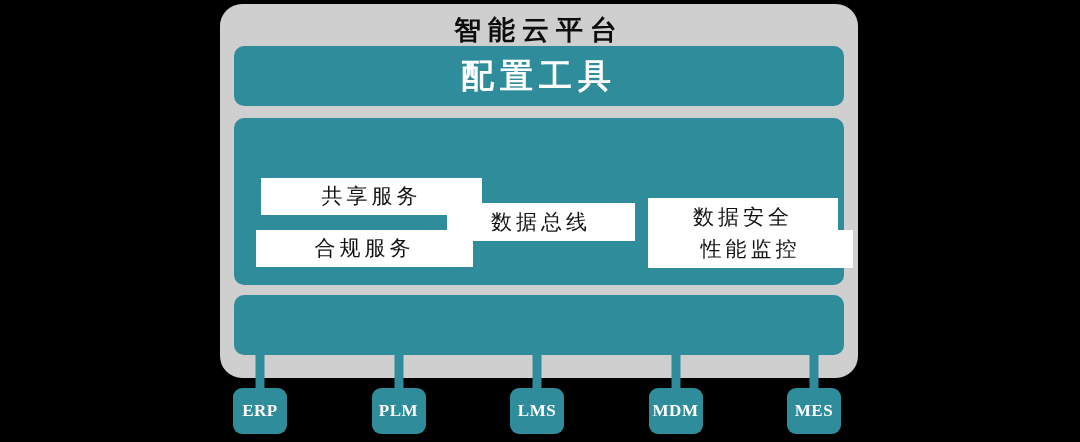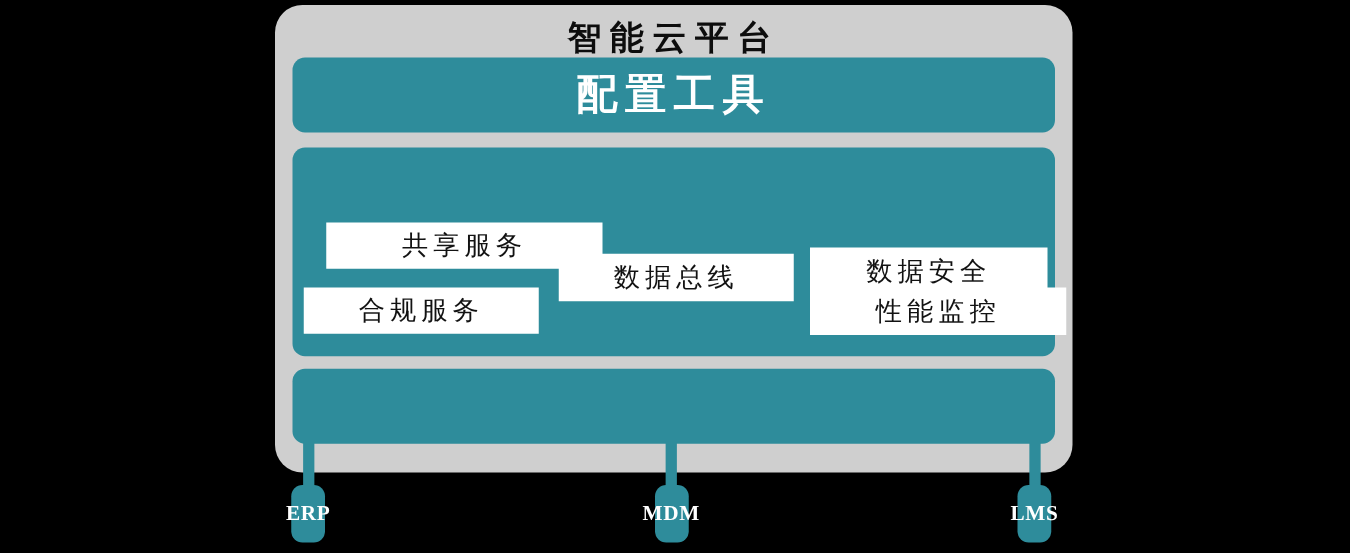--- a/index.html
+++ b/index.html
@@ -46,33 +46,33 @@
     text-align: center; color: var(--white);
     font-size: 25px; font-weight: bold; letter-spacing: 6px;
     white-space: nowrap;
   }
   .service-box {
     position: absolute; background: var(--white);
     color: var(--ink); font-size: 21px; font-weight: 500;
     letter-spacing: 4px; text-align: center; white-space: nowrap;
   }
   .svc-shared     { left: 27px;   top: 60px;  width: 221px; height: 37px; line-height: 37px; }
-  .svc-compliance { left: 9px;   top: 112px; width: 188px; height: 37px; line-height: 37px; }
+  .svc-compliance { left: 22px;   top: 112px; width: 217px; height: 37px; line-height: 37px; }
   .svc-databus    { left: 213px; top: 85px;  width: 188px; height: 38px; line-height: 38px; }
   .svc-datasec    { left: 414px; top: 59px;  width: 190px; height: 38px; line-height: 38px; margin-top: 21px; }
   .svc-perfmon    { left: 414px; top: 112px; width: 205px; height: 38px; line-height: 38px; }
 
   .integration-bar { top: 291px; }
 
   .systems-row {
     position: absolute; left: 233px; top: 388px;
     width: 608px; height: 46px;
     display: flex; justify-content: space-between;
   }
-  .system-cell { position: relative; width: 27px; height: 46px; }
+  .system-cell { position: relative; width: 54px; height: 46px; }
   .connector-line {
     position: absolute; top: -34px; left: 50%;
     transform: translateX(-50%);
     width: 9px; height: 38px; background: var(--teal);
   }
   .system-box {
     position: absolute; inset: 0;
     background: var(--teal); border-radius: 9px;
     color: var(--white); font-size: 17px; font-weight: 600;
     letter-spacing: 0.5px;
@@ -100,21 +100,29 @@
     <div class="bar integration-bar"></div>
   </div>
 
   <div class="systems-row">
     <div class="system-cell">
       <div class="connector-line"></div>
       <div class="system-box">ERP</div>
     </div>
     <div class="system-cell">
       <div class="connector-line"></div>
+      <div class="system-box">PLM</div>
+    </div>
+    <div class="system-cell">
+      <div class="connector-line"></div>
+      <div class="system-box">LMS</div>
+    </div>
+    <div class="system-cell">
+      <div class="connector-line"></div>
       <div class="system-box">MDM</div>
     </div>
     <div class="system-cell">
       <div class="connector-line"></div>
-      <div class="system-box">LMS</div>
+      <div class="system-box">MES</div>
     </div>
   </div>
 
 </div>
 
 </body></html>

